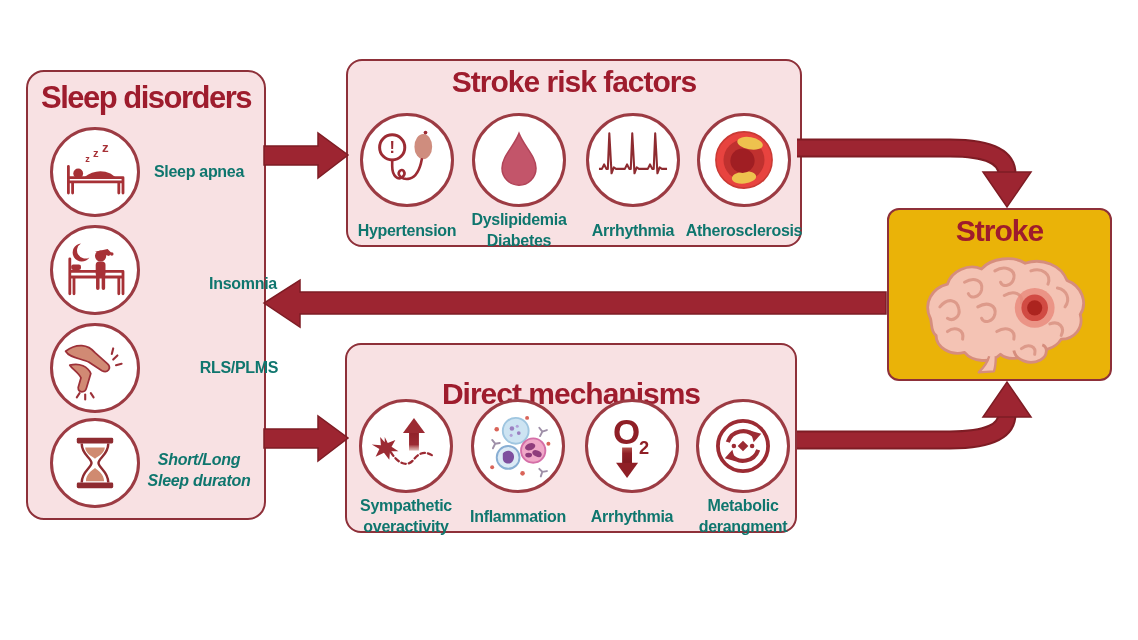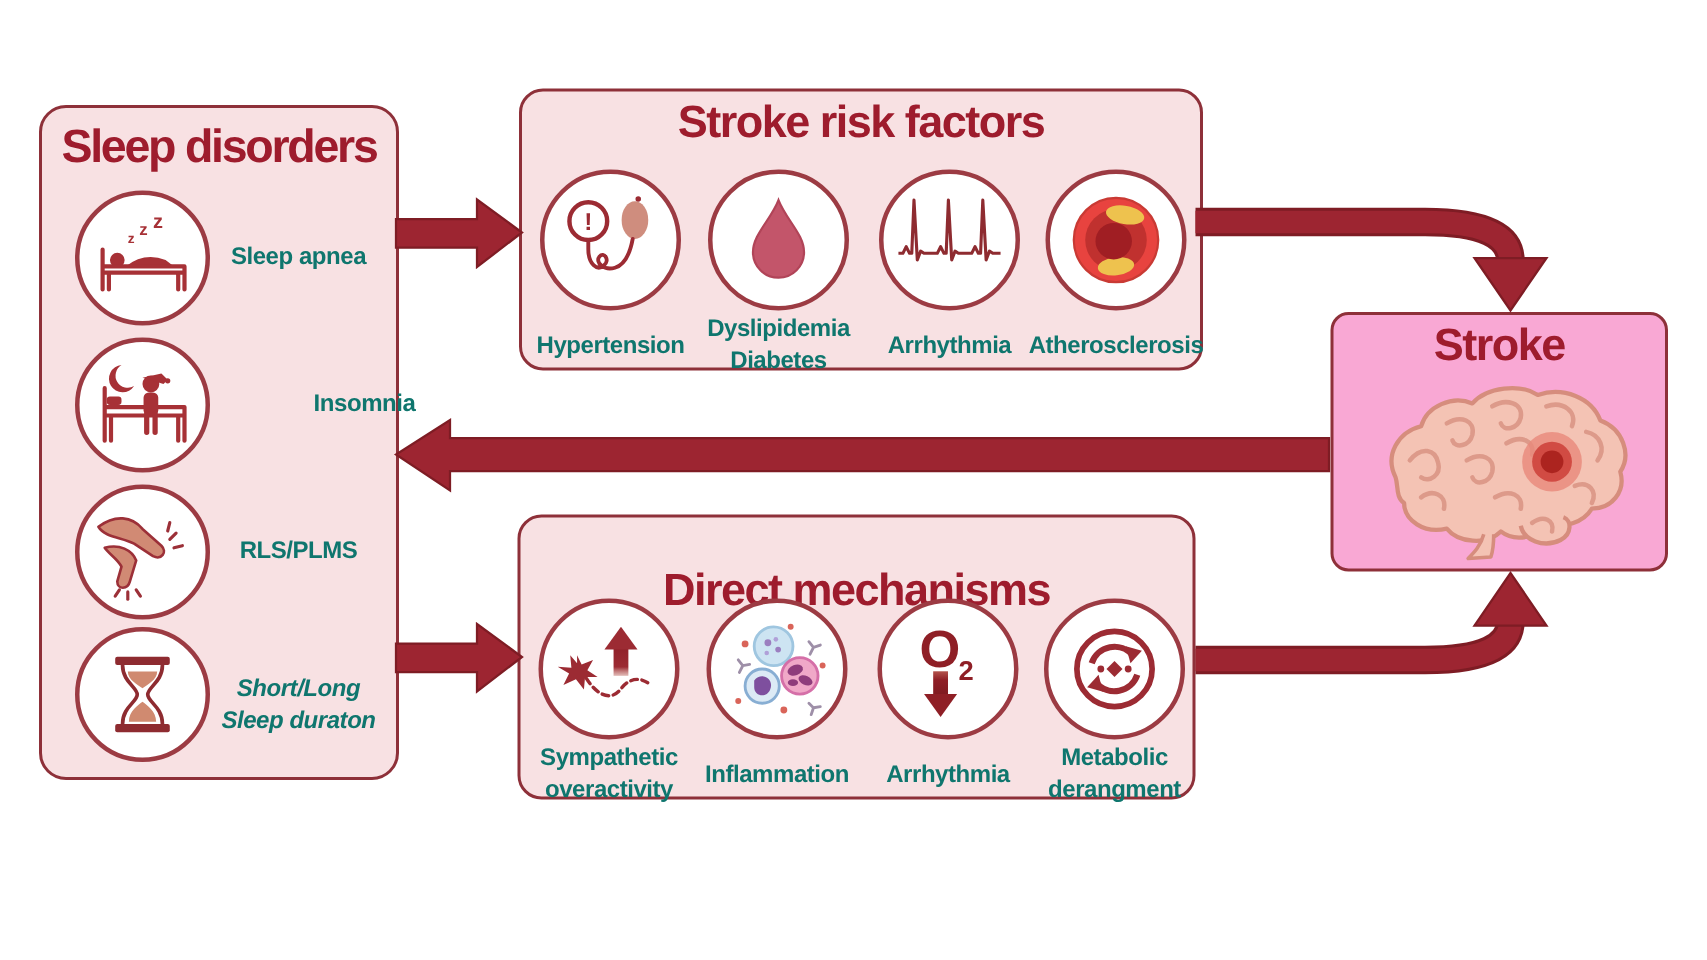--- a/index.html
+++ b/index.html
@@ -80,41 +80,41 @@
           <path d="M14,34 L14,84 M14,52 L90,52 M14,60 L90,60 M20,60 L20,84 M84,60 L84,84 M90,52 L90,84" fill="none" stroke="#a73136" stroke-width="4" stroke-linecap="round"></path>
           <rect x="16" y="42" width="14" height="8" rx="3"></rect>
           <circle cx="58" cy="30" r="8"></circle>
           <path d="M50,24 L68,20 L74,26 L70,30 Z"></path>
           <circle cx="74" cy="27" r="2.5"></circle>
           <rect x="51" y="38" width="14" height="22" rx="5"></rect>
           <path d="M54,58 L54,76 M62,58 L62,76" fill="none" stroke="#a73136" stroke-width="5" stroke-linecap="round"></path>
         </g>
       </svg>
     </div>
-    <div class="sd-label" style="top:153px;padding-left:44px;">
+    <div class="sd-label" style="top:167px;padding-left:44px;">
       <span class="lbl">Insomnia</span>
     </div>
 
     <div class="circle sd-circle" style="top:251px;">
       <svg width="70" height="70" viewBox="0 0 100 100">
         <g fill="#d18a74" stroke="#9c3038" stroke-width="2.5" stroke-linejoin="round">
           <path d="M8,26 C24,14 40,16 50,28 L68,44 C74,50 68,58 60,54 L42,42 C30,36 14,36 8,26 Z"></path>
           <path d="M14,46 C28,42 40,48 44,58 L38,78 C36,86 26,86 26,78 L30,64 C26,56 18,52 14,46 Z"></path>
         </g>
         <g stroke="#9c3038" stroke-width="3" stroke-linecap="round" fill="none">
           <path d="M76,38 L82,32"></path>
             <path d="M80,46 L88,44"></path>
             <path d="M74,30 L76,22"></path>
           <path d="M44,86 L48,92"></path>
             <path d="M36,88 L36,95"></path>
             <path d="M28,86 L24,92"></path>
         </g>
       </svg>
     </div>
-    <div class="sd-label" style="top:251px;">
+    <div class="sd-label" style="top:251px;margin-left:40px;">
       <span class="lbl">RLS/PLMS</span>
     </div>
 
     <div class="circle sd-circle" style="top:346px;">
       <svg width="70" height="70" viewBox="0 0 100 100">
         <rect x="24" y="14" width="52" height="8" rx="2" fill="#8e2b30"></rect>
         <rect x="24" y="78" width="52" height="8" rx="2" fill="#8e2b30"></rect>
         <path d="M31,22 C31,38 45,43 45,50 C45,57 31,62 31,78 M69,22 C69,38 55,43 55,50 C55,57 69,62 69,78" fill="none" stroke="#8e2b30" stroke-width="3.5"></path>
         <path d="M36,28 L64,28 C64,36 54,41 50,44 C46,41 36,36 36,28 Z" fill="#d08a70"></path>
         <path d="M37,76 C37,66 46,60 50,57 C54,60 63,66 63,76 Z" fill="#d08a70"></path>
@@ -277,21 +277,21 @@
             <circle cx="62" cy="50" r="3" fill="#9c2b33"></circle>
         </svg>
       </div>
       <div class="lbl-box">
           <span class="lbl">Metabolic
 derangment</span>
         </div>
     </div>
   </div>
 
-  <div class="panel" style="left:887px;top:208px;width:225px;height:173px;border-radius:12px;background:#f9a8d4;">
+  <div class="panel" style="left:887px;top:208px;width:225px;height:173px;border-radius:12px;background:#eab308;">
     <div class="panel-title" style="top:4px;font-size:30px;">Stroke</div>
     <div class="brain-box">
       <svg width="209" height="128" viewBox="0 0 210 135">
         <path d="M30,72 C22,56 32,40 48,36 C52,22 70,14 84,20 C94,8 118,6 130,14 C148,8 168,16 174,32
                  C190,38 196,56 188,68 C192,82 182,94 168,94 C162,104 148,108 138,104 C132,114 114,118 104,110
                  C94,120 74,118 66,108 C50,112 36,102 36,90 C30,86 32,78 30,72 Z" fill="#f4c3b4" stroke="#d68d7d" stroke-width="3" stroke-linejoin="round"></path>
         <path d="M118,106 C120,116 134,122 146,116 C154,112 154,102 148,100" fill="#f4c3b4" stroke="#d68d7d" stroke-width="3" stroke-linejoin="round"></path>
         <path d="M92,112 C90,120 85,125 81,129 L97,128 C99,122 99,116 99,112" fill="#f4c3b4" stroke="#d68d7d" stroke-width="2.5" stroke-linejoin="round"></path>
         <g fill="none" stroke="#dd9a8a" stroke-width="3.2" stroke-linecap="round">
           <path d="M40,60 C48,50 58,52 60,62 C62,70 54,76 48,72"></path>

